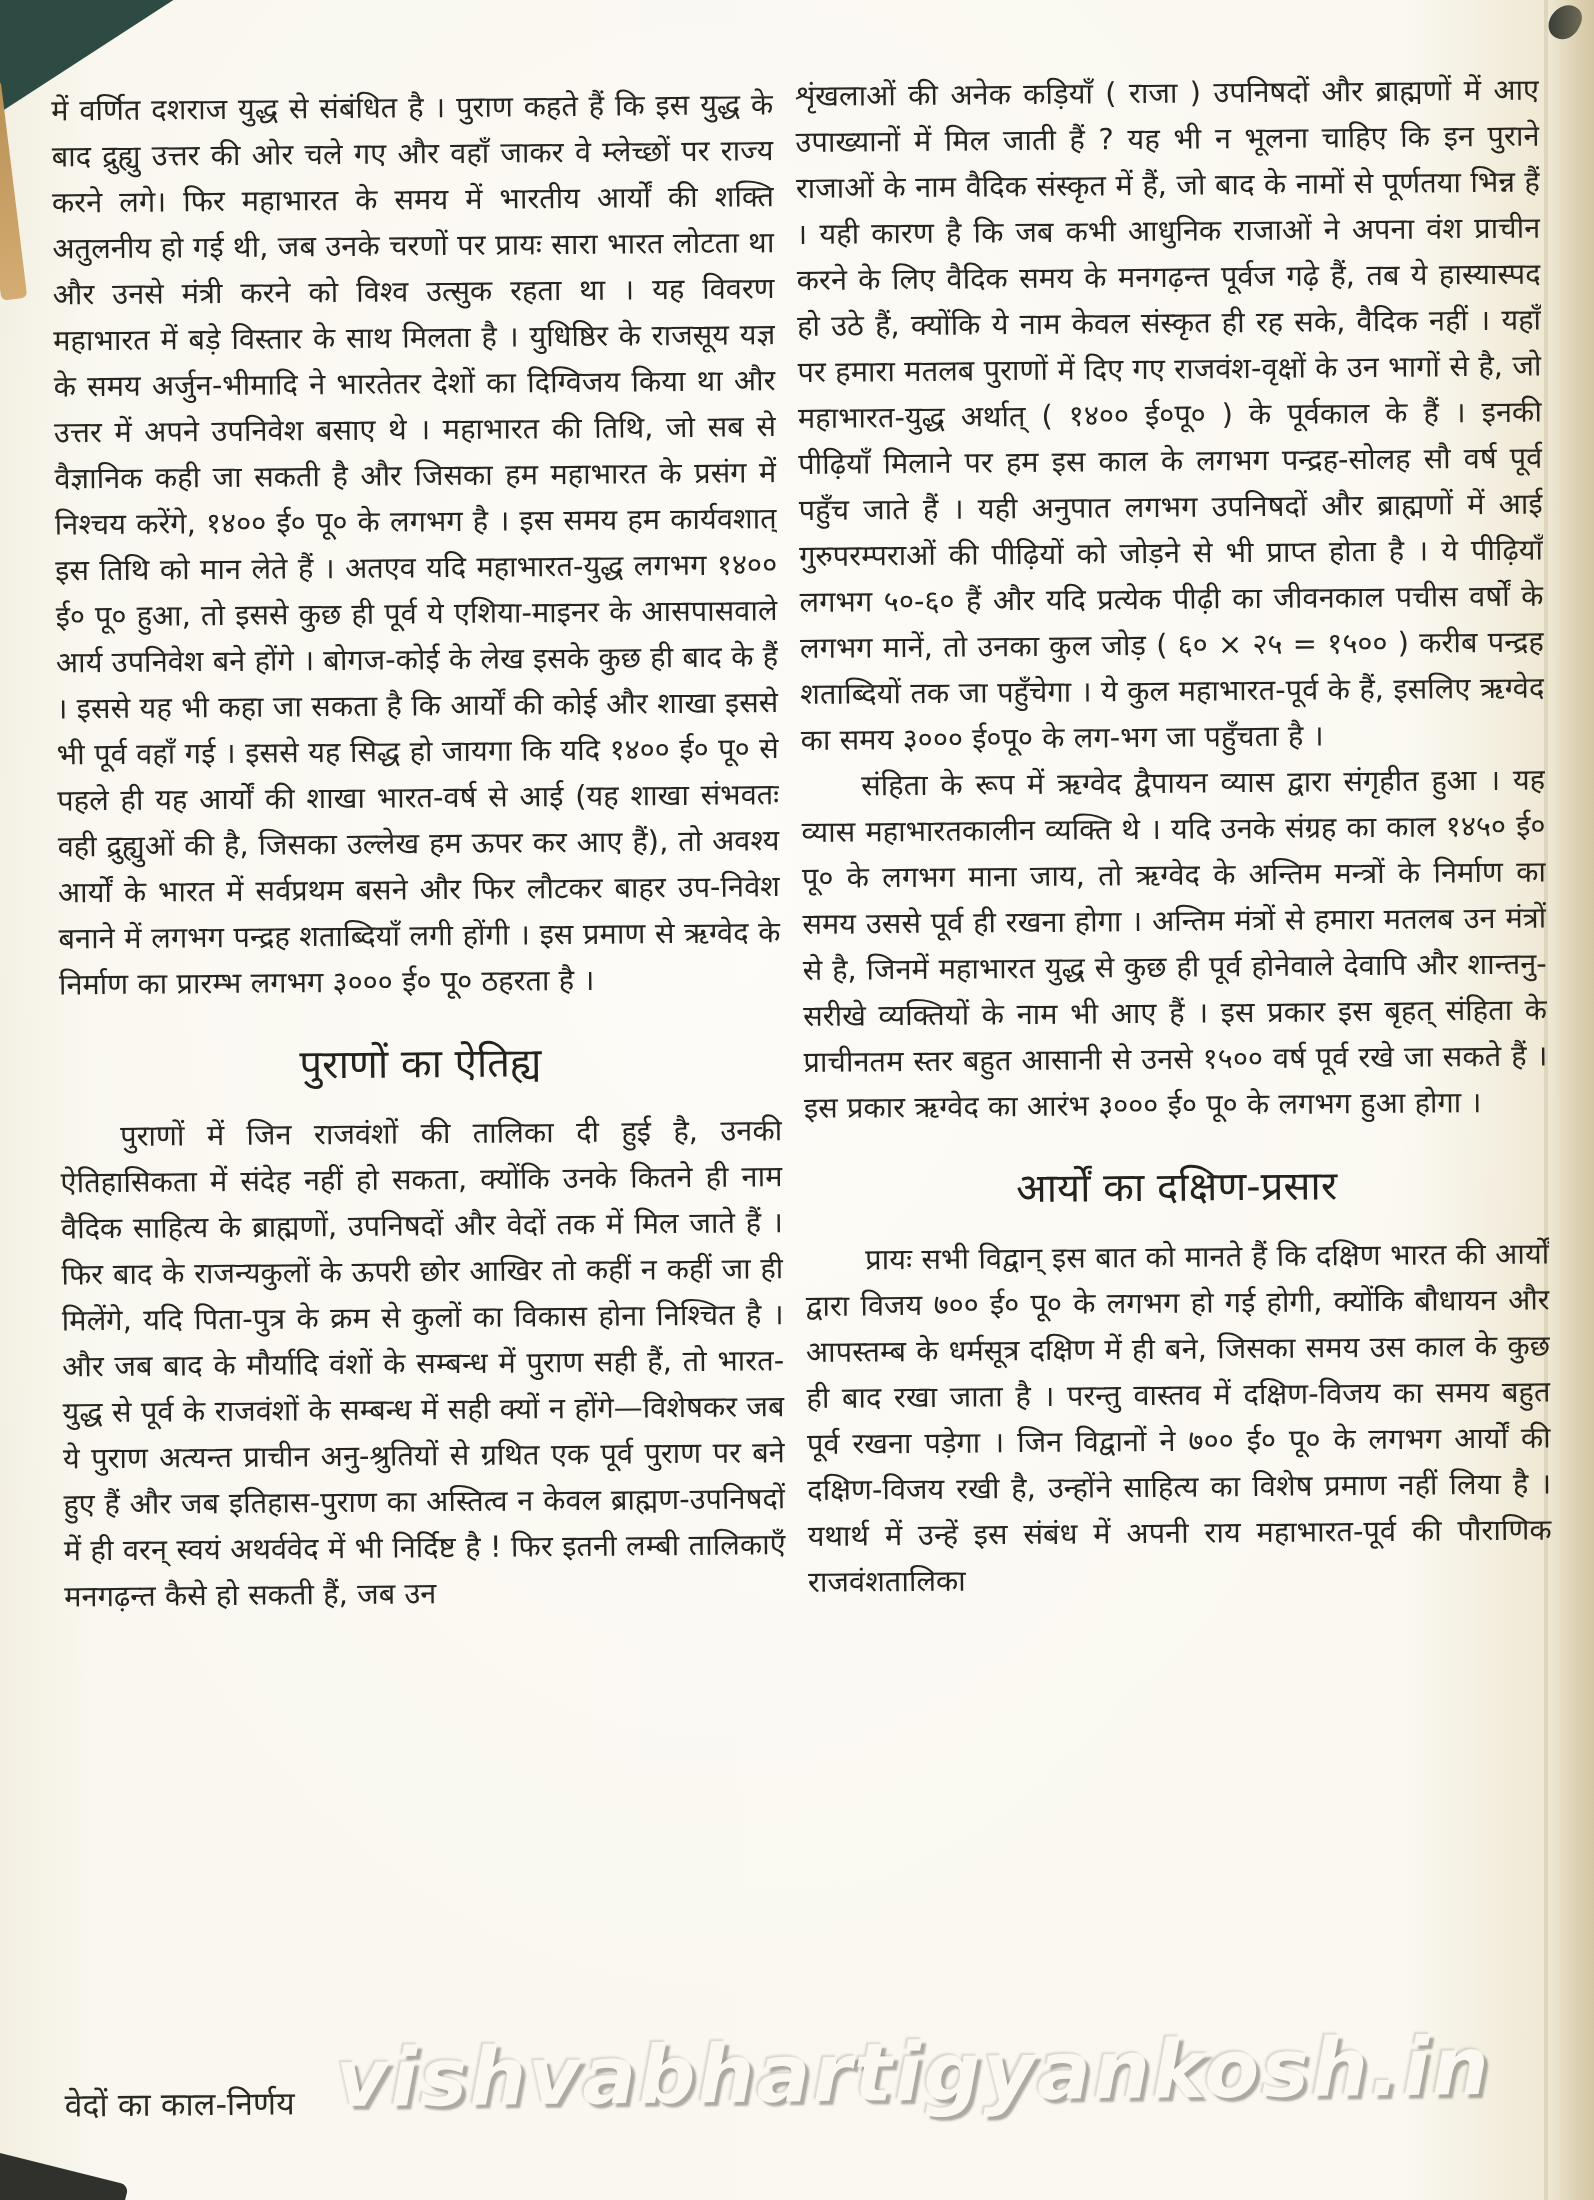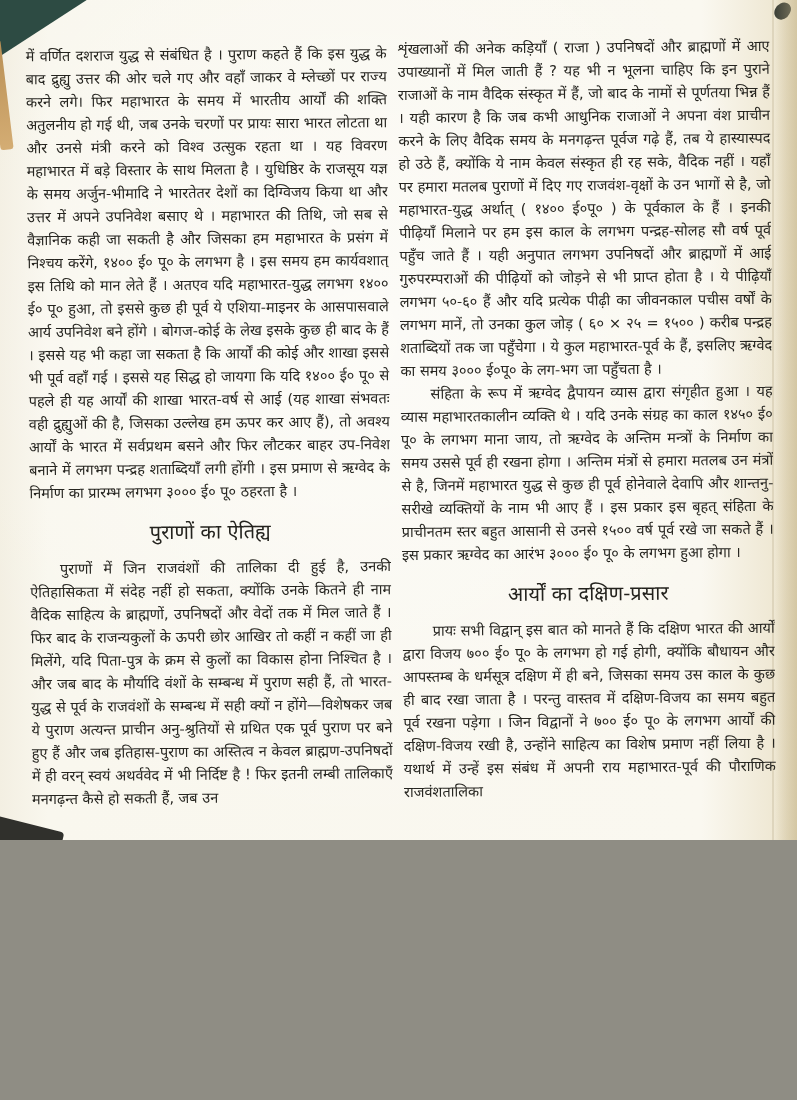--- a/index.html
+++ b/index.html
@@ -2,21 +2,21 @@
 <html lang="hi"><head>
 <meta charset="utf-8">
 <style>
   html,body { margin:0; padding:0; }
   body {
     width:797px; height:1100px;
     font-family:"DejaVu Sans", sans-serif;
     background:#8f8d84;
   }
   .page {
-    position:relative; width:797px; height:840px;
+    position:relative; width:797px; height:1100px;
     background:
       radial-gradient(ellipse at 45% 40%, rgba(255,255,255,0.55), rgba(255,255,255,0) 70%),
       linear-gradient(to right, #f3efe2 0%, #f9f7ee 6%, #faf8f0 88%, #efe8d4 97%, #e4d9bc 100%),
       #f8f5ea;
     overflow:hidden;
   }
   
   .corner-tl {
     position:absolute; top:-30px; left:-40px; width:150px; height:58px;
     background:#2d4b43; transform:rotate(-33deg);

